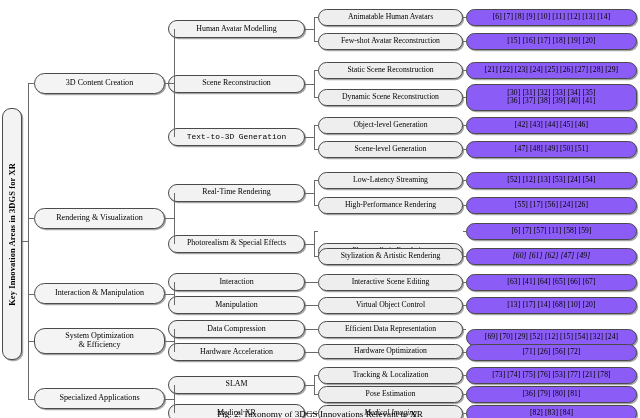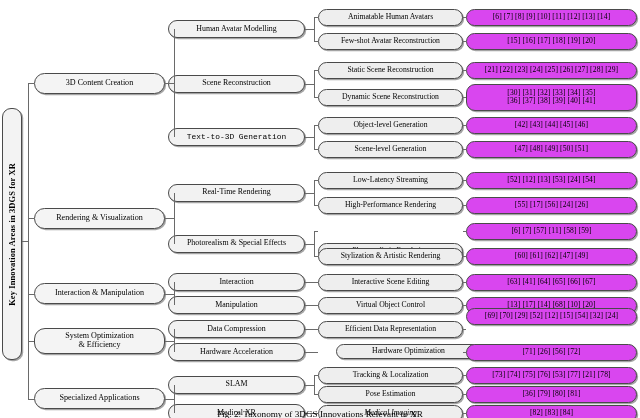--- a/index.html
+++ b/index.html
@@ -24,21 +24,21 @@
     align-items:center;
     justify-content:center;
     text-align:center;
     line-height:1.08;
     box-shadow:1.2px 1.2px 0 rgba(90,90,90,.55);
     font-family:"Liberation Serif", serif;
   }
   .node.lvl1{font-size:8.1px;background:#f4f4f4;border-radius:11px;}
   .node.lvl2{font-size:7.9px;background:#f2f2f2;}
   .node.lvl3{font-size:7.7px;background:#eeeeee;}
-  .node.cite{font-size:7.6px;background:#d946ef;letter-spacing:.1px;}
+  .node.cite{font-size:7.6px;background:#8b5cf6;letter-spacing:.1px;}
 
   
   #root-node{
     position:absolute;
     left:2px; top:108px;
     width:20px; height:252px;
     box-sizing:border-box;
     border:1px solid #4a4a4a;
     border-radius:9px;
     background:#f3f3f3;
@@ -141,45 +141,45 @@
         <span style="white-space: pre-line; padding: 0px 3px;">Photorealistic Rendering</span>
       </div>
       <div class="node cite" style="left: 466px; top: 222.5px; width: 171px; height: 17px;">
         <span style="white-space: pre-line; padding: 0px 3px;">[6] [7] [57] [11] [58] [59]</span>
       </div>
       <div class="hline" style="left: 463px; top: 231px; width: 3px;"></div>
       <div class="node lvl3" style="left: 318px; top: 247.5px; width: 145px; height: 17px;">
         <span style="white-space: pre-line; padding: 0px 3px;">Stylization &amp; Artistic Rendering</span>
       </div>
       <div class="node cite" style="left: 466px; top: 247.5px; width: 171px; height: 17px;">
-        <span style="white-space: pre-line; padding: 0px 3px;">[60] [61] [62] [47] [49]</span>
+        <span style="white-space: pre-line; padding: 0px 3px; font-style: italic;">[60] [61] [62] [47] [49]</span>
       </div>
       <div class="hline" style="left: 463px; top: 256px; width: 3px;"></div>
       <div class="node lvl3" style="left: 318px; top: 273.5px; width: 145px; height: 17px;">
         <span style="white-space: pre-line; padding: 0px 3px;">Interactive Scene Editing</span>
       </div>
       <div class="node cite" style="left: 466px; top: 273.5px; width: 171px; height: 17px;">
         <span style="white-space: pre-line; padding: 0px 3px;">[63] [41] [64] [65] [66] [67]</span>
       </div>
       <div class="hline" style="left: 463px; top: 282px; width: 3px;"></div>
       <div class="node lvl3" style="left: 318px; top: 296.5px; width: 145px; height: 17px;">
         <span style="white-space: pre-line; padding: 0px 3px;">Virtual Object Control</span>
       </div>
       <div class="node cite" style="left: 466px; top: 296.5px; width: 171px; height: 17px;">
         <span style="white-space: pre-line; padding: 0px 3px;">[13] [17] [14] [68] [10] [20]</span>
       </div>
       <div class="hline" style="left: 463px; top: 305px; width: 3px;"></div>
       <div class="node lvl3" style="left: 318px; top: 320.5px; width: 145px; height: 17px;">
         <span style="white-space: pre-line; padding: 0px 3px;">Efficient Data Representation</span>
       </div>
-      <div class="node cite" style="left: 466px; top: 308px; width: 171px; height: 17px;">
+      <div class="node cite" style="left: 466px; top: 329px; width: 171px; height: 17px;">
         <span style="white-space: pre-line; padding: 0px 3px;">[69] [70] [29] [52] [12] [15] [54] [32] [24]</span>
       </div>
       <div class="hline" style="left: 463px; top: 329px; width: 3px;"></div>
-      <div class="node lvl3" style="left: 336px; top: 343.5px; width: 145px; height: 15px; justify-content: center;">
+      <div class="node lvl3" style="left: 318px; top: 343.5px; width: 145px; height: 15px; justify-content: center;">
         <span style="white-space: pre-line; padding: 0px 3px;">Hardware Optimization</span>
       </div>
       <div class="node cite" style="left: 466px; top: 343.5px; width: 171px; height: 17px;">
         <span style="white-space: pre-line; padding: 0px 3px;">[71] [26] [56] [72]</span>
       </div>
       <div class="hline" style="left: 463px; top: 352px; width: 3px;"></div>
       <div class="node lvl3" style="left: 318px; top: 366.5px; width: 145px; height: 17px;">
         <span style="white-space: pre-line; padding: 0px 3px;">Tracking &amp; Localization</span>
       </div>
       <div class="node cite" style="left: 466px; top: 366.5px; width: 171px; height: 17px;">

